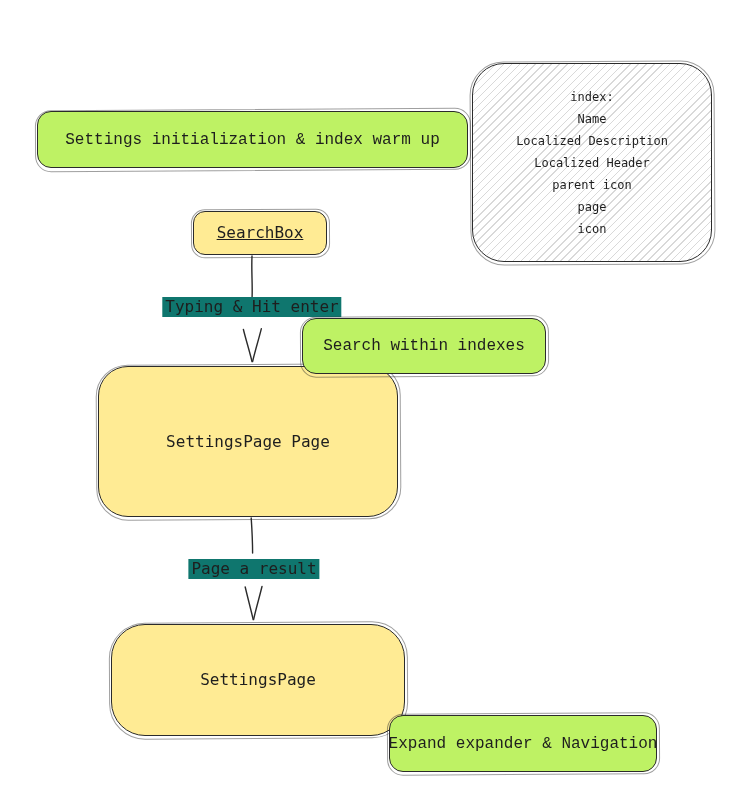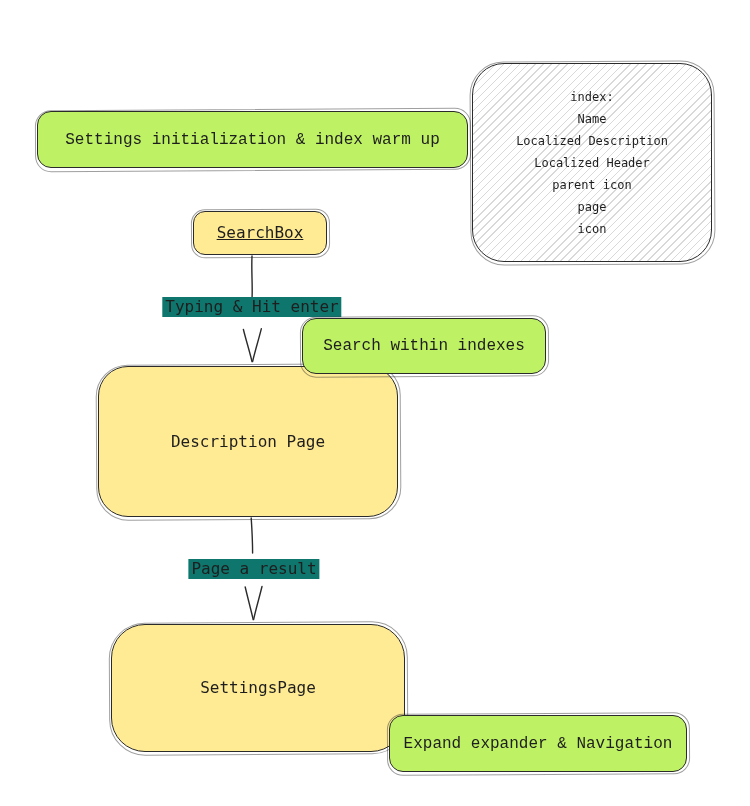--- a/index.html
+++ b/index.html
@@ -26,22 +26,22 @@
     background-color:#ffffff;
     background-image:repeating-linear-gradient(135deg,rgba(0,0,0,0) 0px,rgba(0,0,0,0) 4.6px,#d9d9d9 4.6px,#d9d9d9 5.6px);
   }
   
   #n-settings-init{left:37px;top:111px;width:431px;height:57px;border-radius:14px;--r2:16px;z-index:2;}
   #n-index-fields{left:472px;top:63px;width:240px;height:199px;border-radius:32px;--r2:34px;z-index:3;
                   flex-direction:column;white-space:normal;}
   #n-searchbox{left:193px;top:211px;width:134px;height:44px;border-radius:12px;--r2:14px;z-index:2;text-decoration:underline;}
   #n-search-within{left:302px;top:318px;width:244px;height:56px;border-radius:14px;--r2:16px;z-index:3;}
   #n-searchresult-page{left:98px;top:366px;width:300px;height:151px;border-radius:30px;--r2:32px;z-index:2;}
-  #n-settings-page{left:111px;top:624px;width:294px;height:128px;border-radius:34px;--r2:36px;z-index:2;}
-  #n-expand-nav{left:389px;top:715px;width:298px;height:57px;border-radius:14px;--r2:16px;z-index:4;}
+  #n-settings-page{left:111px;top:624px;width:294px;height:112px;border-radius:34px;--r2:36px;z-index:2;}
+  #n-expand-nav{left:389px;top:715px;width:268px;height:57px;border-radius:14px;--r2:16px;z-index:4;}
   .index-line{display:block;font-size:12px;line-height:22px;}
   #arrows{position:absolute;left:0;top:0;width:750px;height:806px;z-index:1;}
   .edge-label{
     position:absolute;transform:translateX(-50%);
     background:#0f766e;padding:0 3px;font-size:16px;line-height:20px;
     white-space:nowrap;z-index:2;
   }
   #lbl-typing{left:252px;top:297px;}
   #lbl-click{left:254px;top:559px;}
 </style>
@@ -81,21 +81,21 @@
     <span>SearchBox</span>
   </div>
 
   <div class="edge-label" id="lbl-typing">Typing &amp; Hit enter</div>
 
   <div class="node gray" id="n-search-within">
     <span>Search within indexes</span>
   </div>
 
   <div class="node yellow" id="n-searchresult-page">
-    <span>Description Page</span>
+    <span>SettingsPage Page</span>
   </div>
 
   <div class="edge-label" id="lbl-click">Page a result</div>
 
   <div class="node yellow" id="n-settings-page">
     <span>SettingsPage</span>
   </div>
 
   <div class="node gray" id="n-expand-nav">
     <span>Expand expander &amp; Navigation</span>

